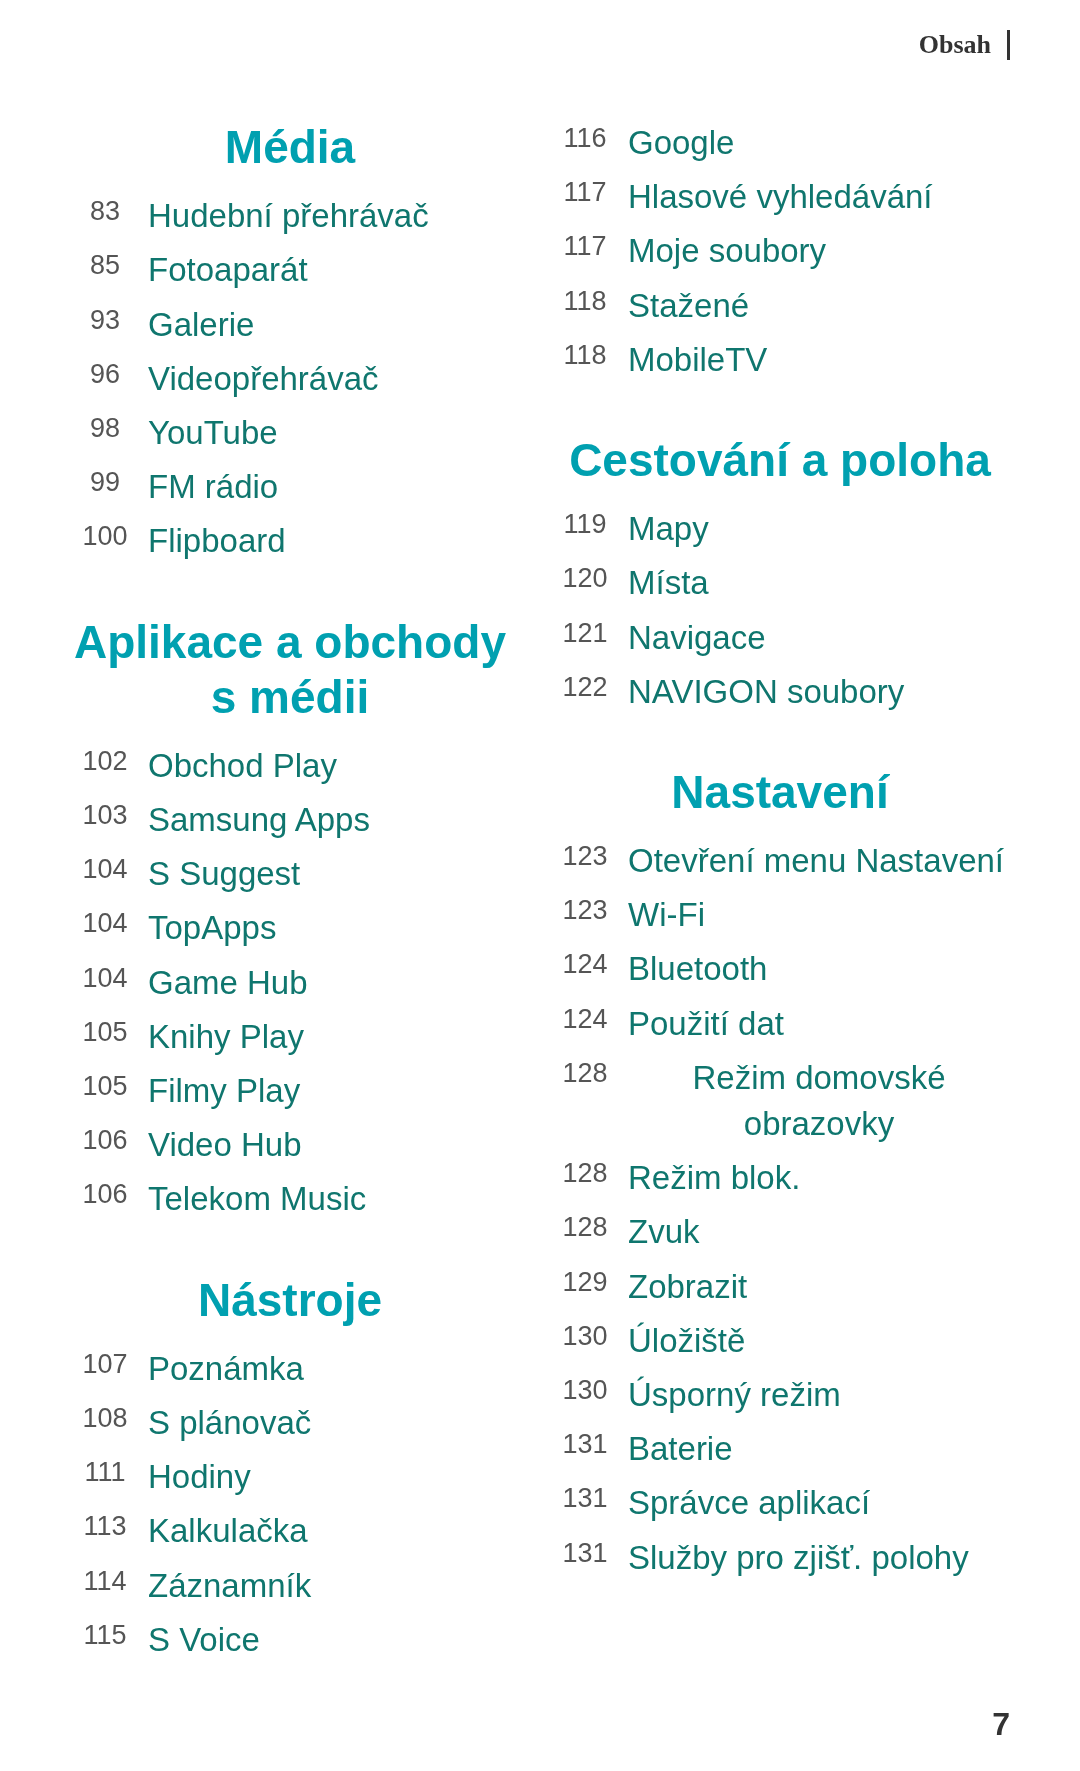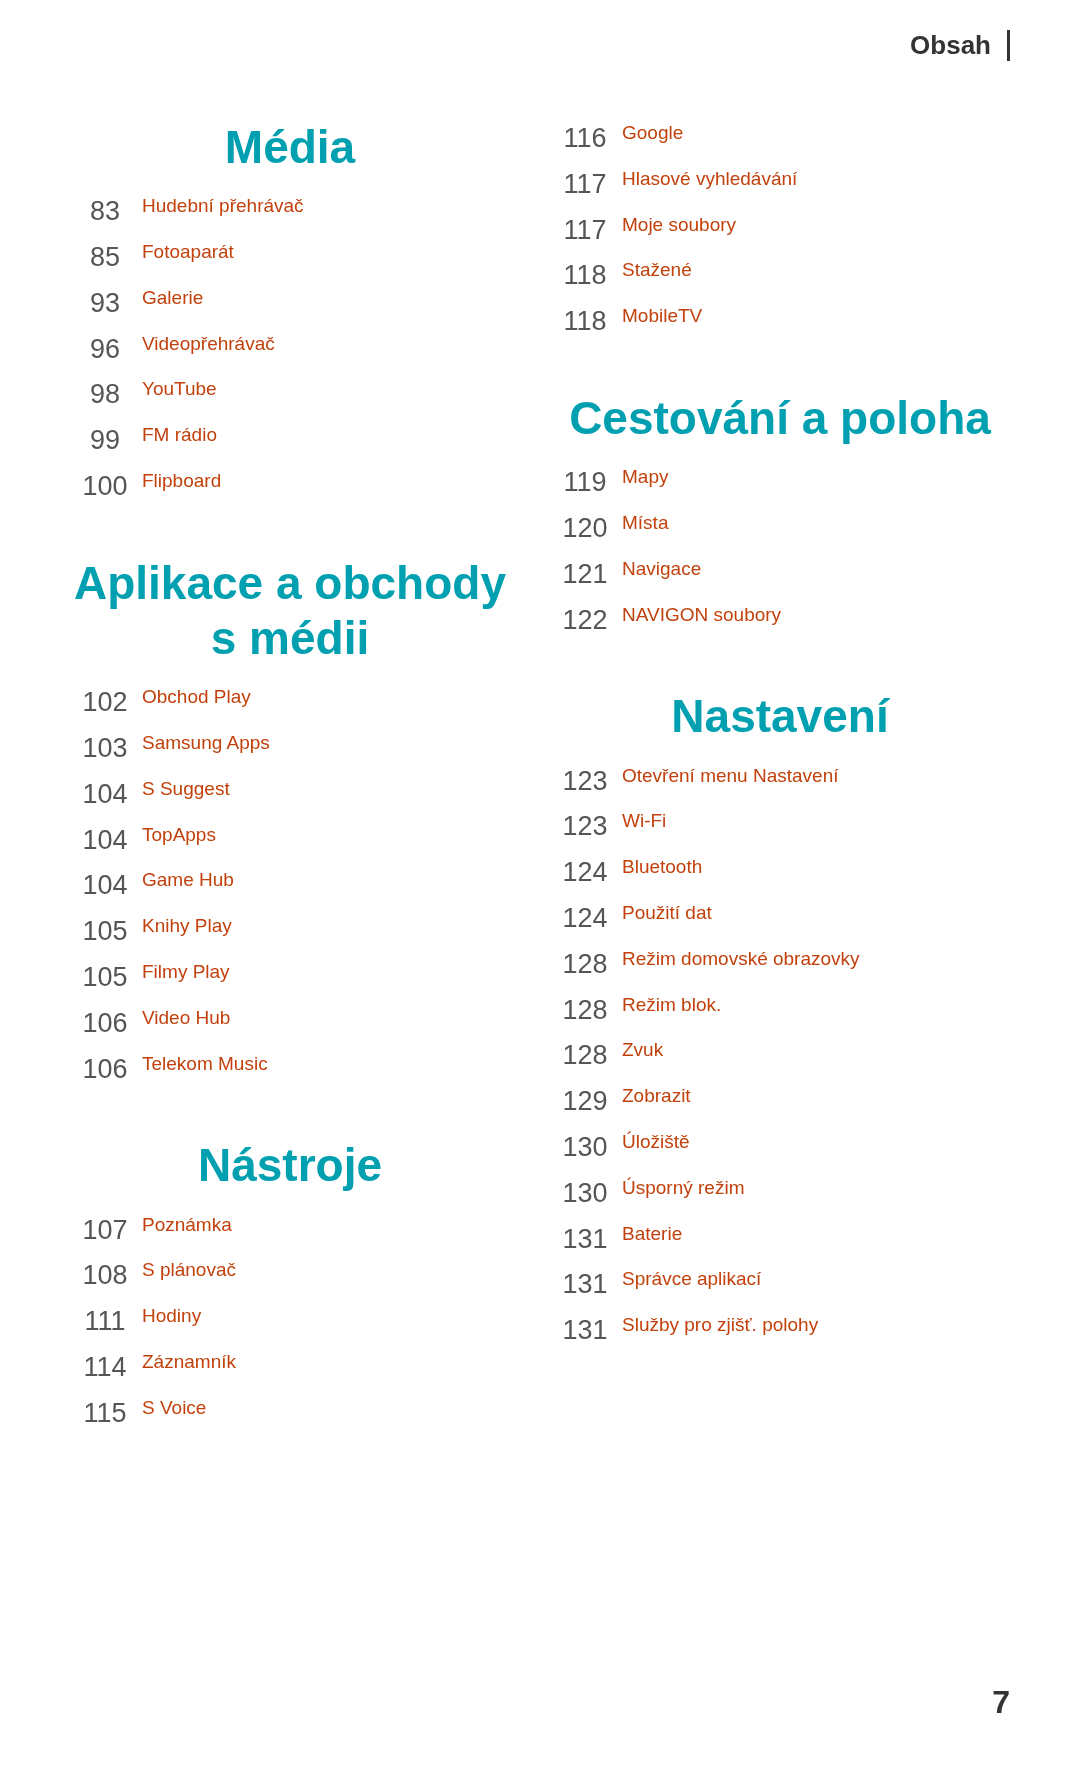--- a/index.html
+++ b/index.html
@@ -14,20 +14,21 @@
 
     .top-right-label {
       position: absolute;
       top: 30px;
       right: 70px;
       font-size: 26px;
       font-weight: 600;
       color: #333;
       border-right: 3px solid #333;
       padding-right: 16px;
+      font-family: Liberation Serif, serif;
     }
 
     .page-number {
       position: absolute;
       bottom: 50px;
       right: 70px;
       font-size: 32px;
       font-weight: bold;
       color: #333;
     }
@@ -54,36 +55,36 @@
     .section-title {
       font-size: 46px;
       font-weight: bold;
       color: #00a0b0;
       margin-bottom: 18px;
       line-height: 1.2;
     }
 
     .toc-item {
       display: flex;
-      gap: 2px;
+      gap: 8px;
       margin-bottom: 8px;
       font-size: 27px;
       color: #333;
       line-height: 1.4;
     }
 
     .toc-num {
       min-width: 70px;
       color: #555;
       font-size: 27px;
     }
 
     .toc-text {
-      font-size: 19px;
-      color: #c2410c;
+      font-size: 33px;
+      color: #0f766e;
     }
   </style>
 </head>
 <body>
 
 <div class="top-right-label">
   <span>Obsah</span>
 </div>
 
 <div class="two-col">
@@ -174,20 +175,24 @@
           </div>
           <div class="toc-item">
             <span class="toc-num">108</span>
             <span class="toc-text">S plánovač</span>
           </div>
           <div class="toc-item">
             <span class="toc-num">111</span>
             <span class="toc-text">Hodiny</span>
           </div>
           <div class="toc-item">
+            <span class="toc-num">113</span>
+            <span class="toc-text">Kalkulačka</span>
+          </div>
+          <div class="toc-item">
             <span class="toc-num">114</span>
             <span class="toc-text">Záznamník</span>
           </div>
           <div class="toc-item">
             <span class="toc-num">115</span>
             <span class="toc-text">S Voice</span>
           </div>
         </div>
     </div>
   </div>

